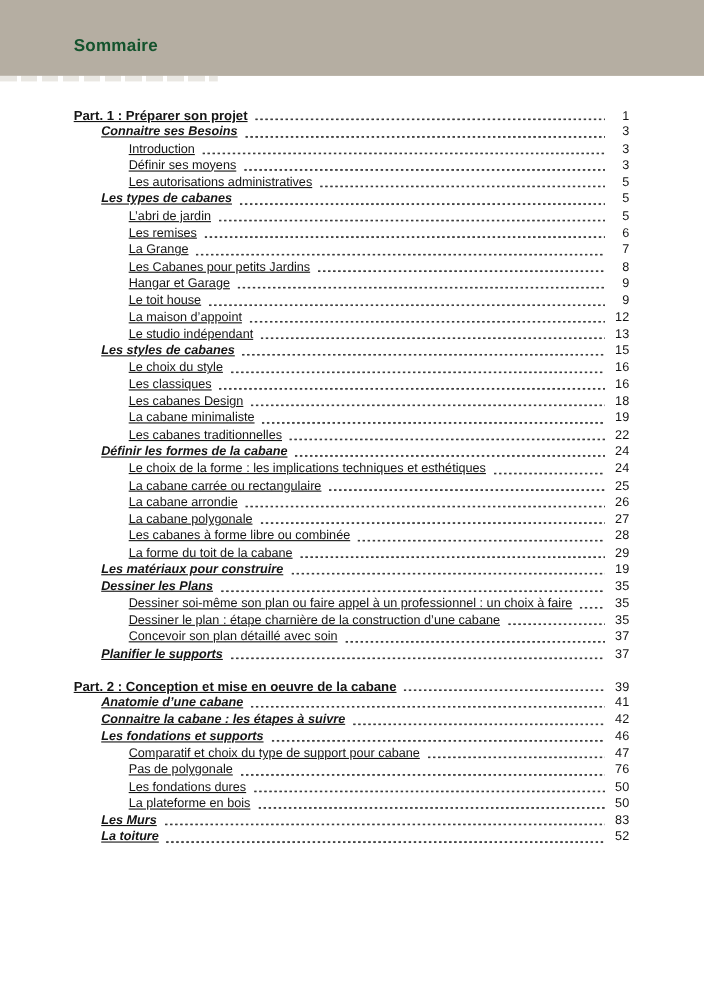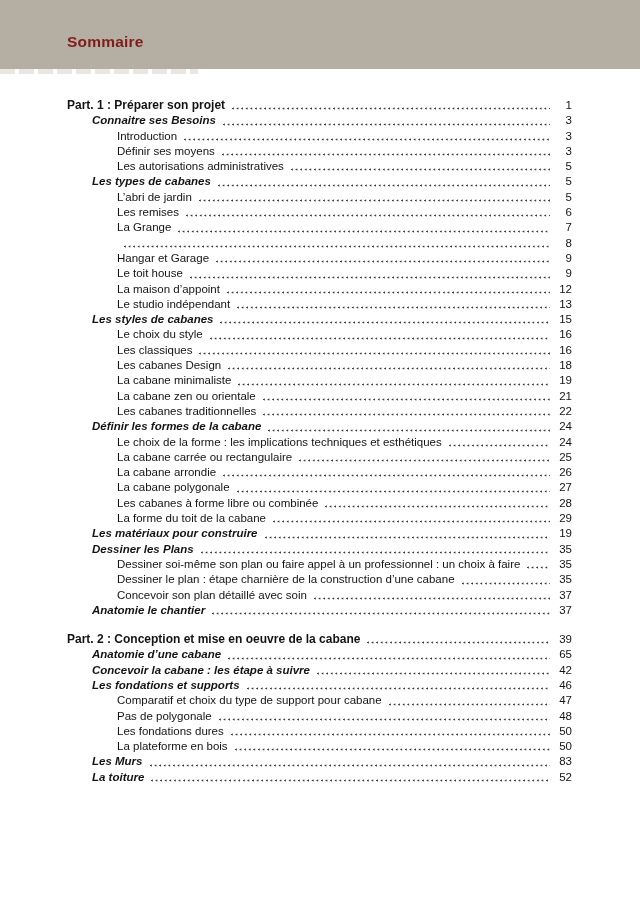--- a/index.html
+++ b/index.html
@@ -18,21 +18,21 @@
     overflow:hidden;
   }
   .header-band{
     height:69px;
     background:var(--band);
   }
   .header-title{
     padding:33px 0 0 67px;
     font-size:15.5px;
     font-weight:700;
-    color:#7f1d1d;
+    color:#14532d;
     letter-spacing:.2px;
   }
   .band-shadow{
     height:5px;width:198px;
     background:repeating-linear-gradient(90deg,var(--shadow) 0 15px,var(--page-bg) 15px 19px);
   }
   .toc{
     margin:24px 68px 0 67px;
   }
   .row{
@@ -40,21 +40,21 @@
     align-items:baseline;
     height:15.3px;
     font-size:11.5px;
     line-height:15.3px;
   }
   .row.gap{margin-top:14px;}
   .row.part .label{font-weight:700;font-size:12px;}
   .row.section{padding-left:25px;}
   .row.section .label{font-weight:700;font-style:italic;}
   .row.sub{padding-left:50px;}
-  .label{white-space:nowrap;flex:0 0 auto;}
+  .label{white-space:nowrap;flex:0 0 auto;text-decoration:underline;}
   .leader{
     flex:1 1 10px;
     min-width:10px;
     height:3px;
     align-self:flex-end;
     margin:0 5px 3px 7px;
     background-image:radial-gradient(circle at 1.1px 1.5px,var(--dot) 0.9px,rgba(0,0,0,0) 1.15px);
     background-size:4.6px 3px;
     background-repeat:repeat-x;
     background-position:left bottom;
@@ -114,20 +114,21 @@
       <span class="label">Les remises</span>
       <span class="leader"></span>
       <span class="num">6</span>
     </div>
     <div class="row sub">
       <span class="label">La Grange</span>
       <span class="leader"></span>
       <span class="num">7</span>
     </div>
     <div class="row sub">
+      <span class="label">Les Cabanes pour petits Jardins</span>
       <span class="leader"></span>
       <span class="num">8</span>
     </div>
     <div class="row sub">
       <span class="label">Hangar et Garage</span>
       <span class="leader"></span>
       <span class="num">9</span>
     </div>
     <div class="row sub">
       <span class="label">Le toit house</span>
@@ -163,25 +164,20 @@
       <span class="label">Les cabanes Design</span>
       <span class="leader"></span>
       <span class="num">18</span>
     </div>
     <div class="row sub">
       <span class="label">La cabane minimaliste</span>
       <span class="leader"></span>
       <span class="num">19</span>
     </div>
     <div class="row sub">
-      <span class="label">La cabane zen ou orientale</span>
-      <span class="leader"></span>
-      <span class="num">21</span>
-    </div>
-    <div class="row sub">
       <span class="label">Les cabanes traditionnelles</span>
       <span class="leader"></span>
       <span class="num">22</span>
     </div>
     <div class="row section">
       <span class="label">Définir les formes de la cabane</span>
       <span class="leader"></span>
       <span class="num">24</span>
     </div>
     <div class="row sub">
@@ -233,53 +229,53 @@
       <span class="label">Dessiner le plan : étape charnière de la construction d’une cabane</span>
       <span class="leader"></span>
       <span class="num">35</span>
     </div>
     <div class="row sub">
       <span class="label">Concevoir son plan détaillé avec soin</span>
       <span class="leader"></span>
       <span class="num">37</span>
     </div>
     <div class="row section">
-      <span class="label">Anatomie le chantier</span>
+      <span class="label">Planifier le supports</span>
       <span class="leader"></span>
       <span class="num">37</span>
     </div>
     <div class="row part gap">
       <span class="label">Part. 2 : Conception et mise en oeuvre de la cabane</span>
       <span class="leader"></span>
       <span class="num">39</span>
     </div>
     <div class="row section">
       <span class="label">Anatomie d’une cabane</span>
       <span class="leader"></span>
-      <span class="num">65</span>
-    </div>
-    <div class="row section">
-      <span class="label">Concevoir la cabane : les étape à suivre</span>
+      <span class="num">41</span>
+    </div>
+    <div class="row section">
+      <span class="label">Connaitre la cabane : les étapes à suivre</span>
       <span class="leader"></span>
       <span class="num">42</span>
     </div>
     <div class="row section">
       <span class="label">Les fondations et supports</span>
       <span class="leader"></span>
       <span class="num">46</span>
     </div>
     <div class="row sub">
       <span class="label">Comparatif et choix du type de support pour cabane</span>
       <span class="leader"></span>
       <span class="num">47</span>
     </div>
     <div class="row sub">
       <span class="label">Pas de polygonale</span>
       <span class="leader"></span>
-      <span class="num">48</span>
+      <span class="num">76</span>
     </div>
     <div class="row sub">
       <span class="label">Les fondations dures</span>
       <span class="leader"></span>
       <span class="num">50</span>
     </div>
     <div class="row sub">
       <span class="label">La plateforme en bois</span>
       <span class="leader"></span>
       <span class="num">50</span>

